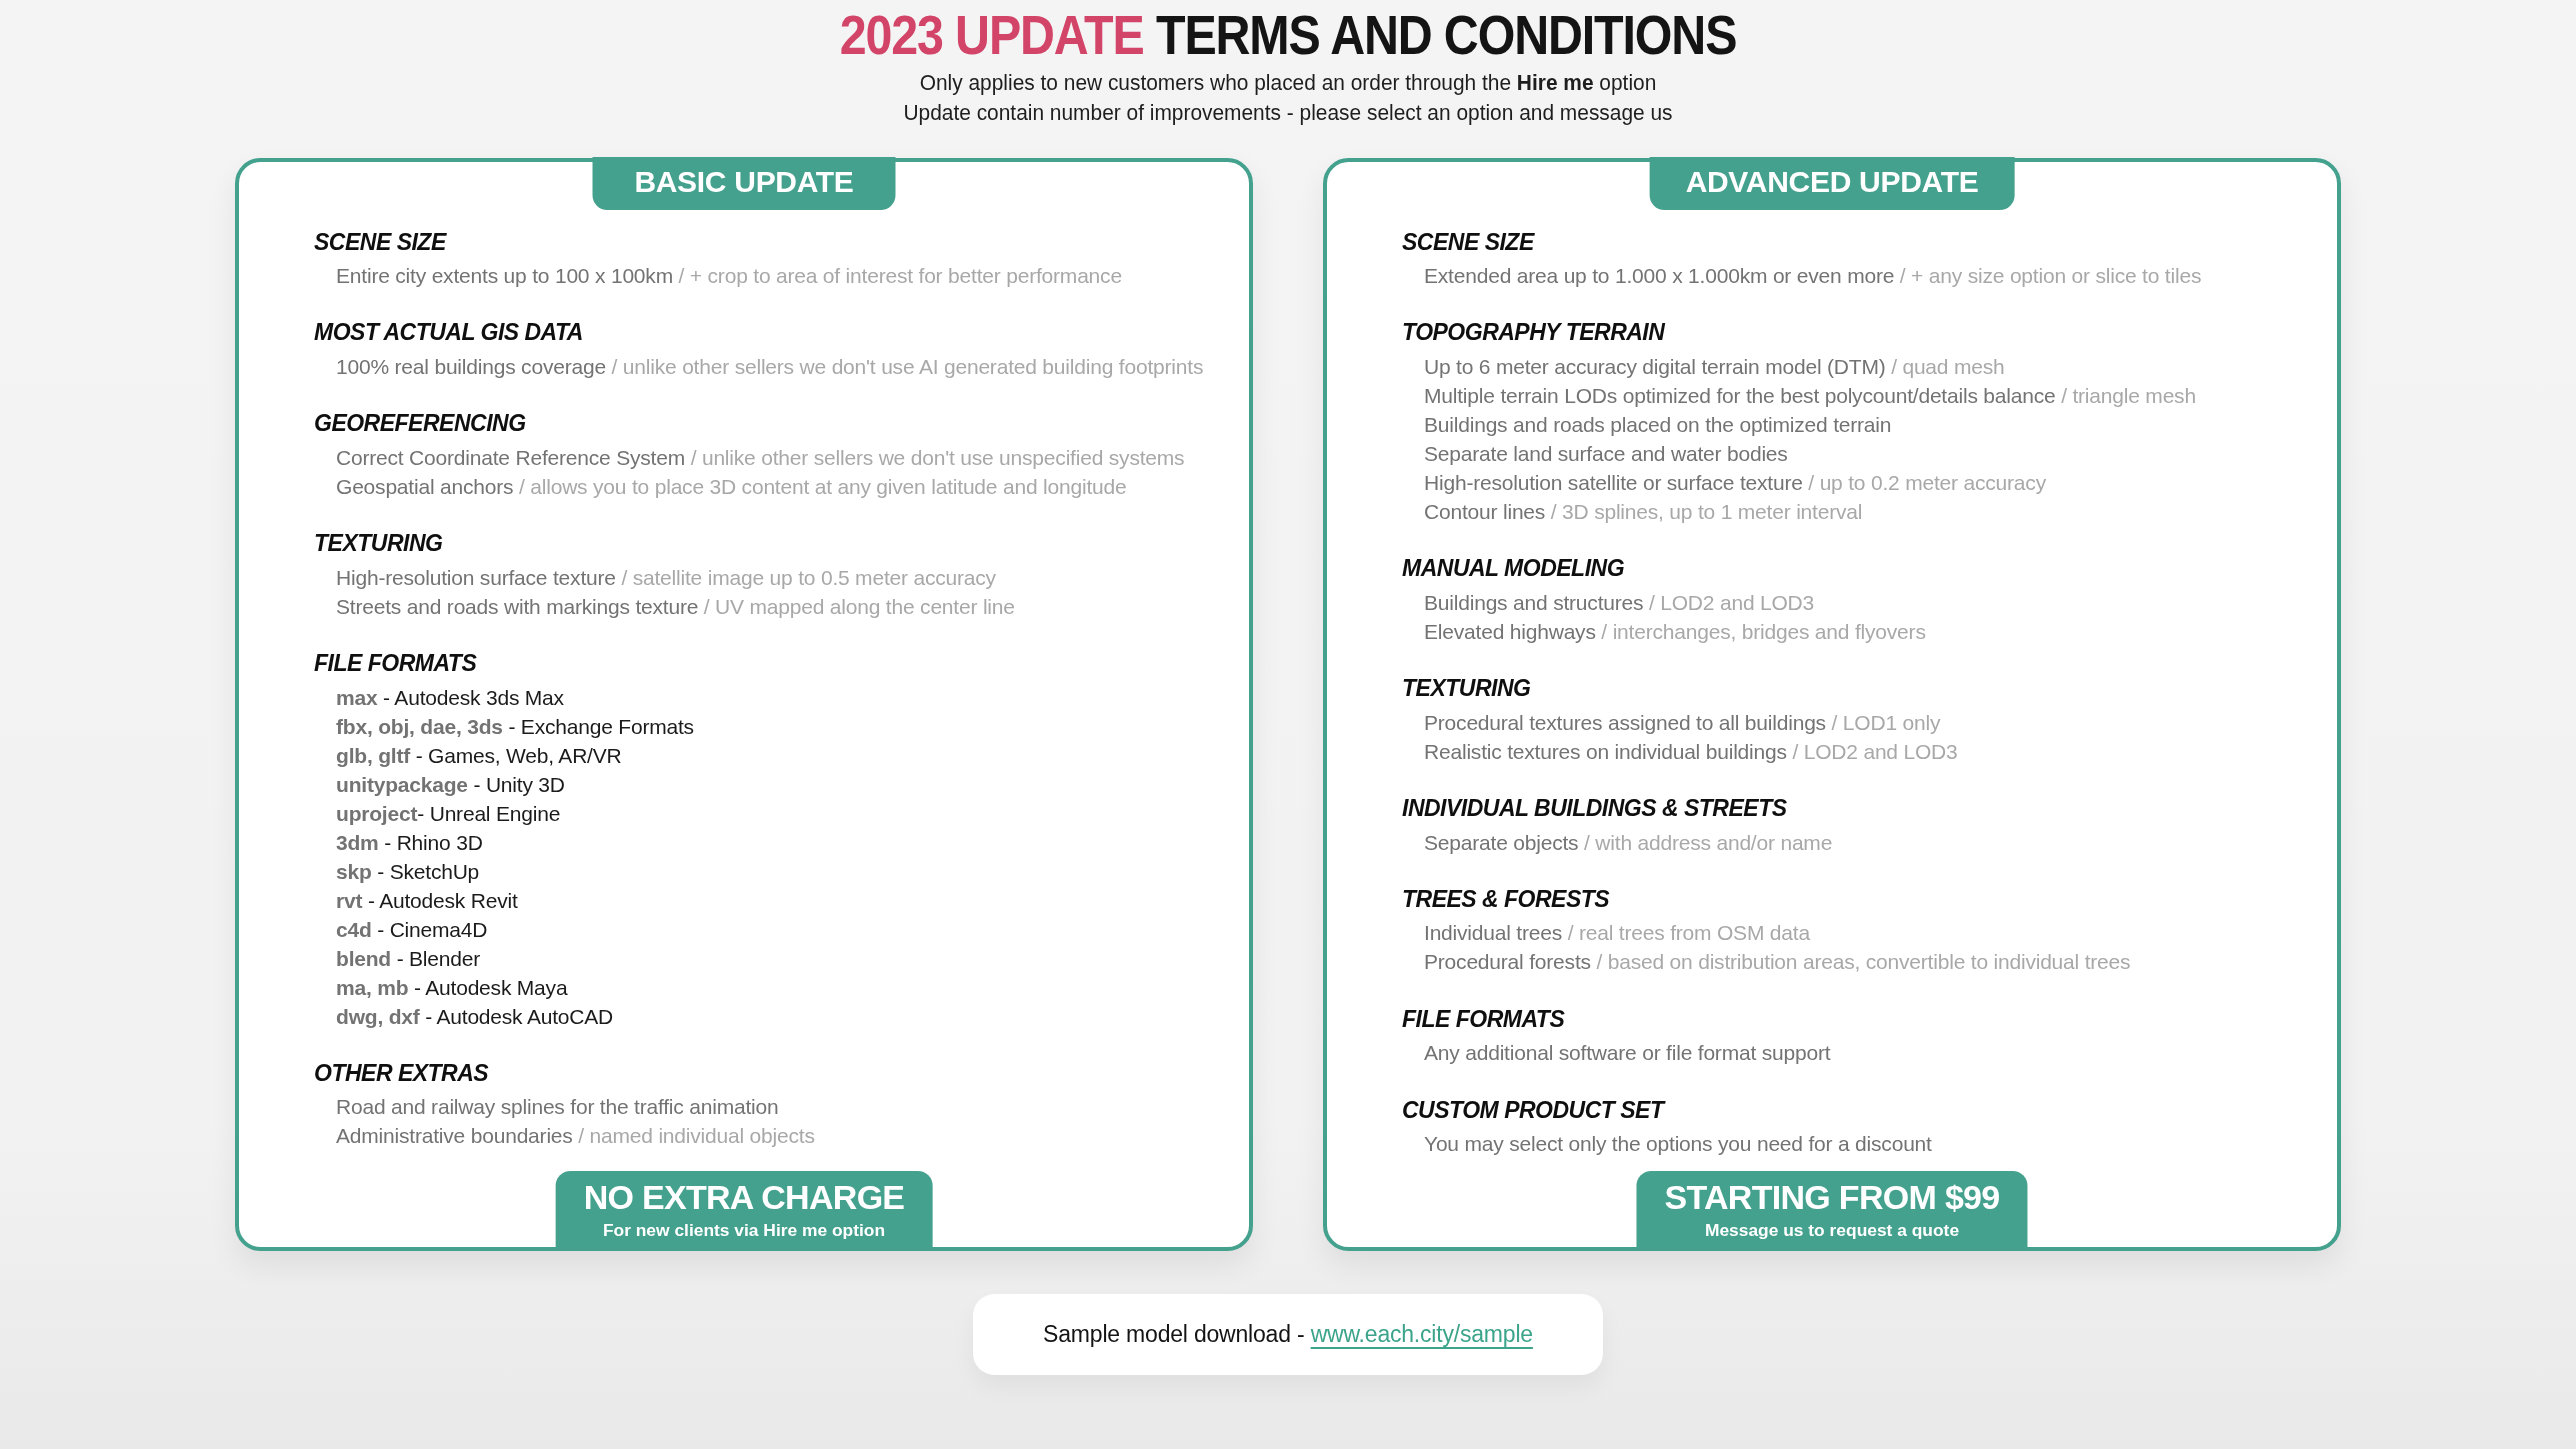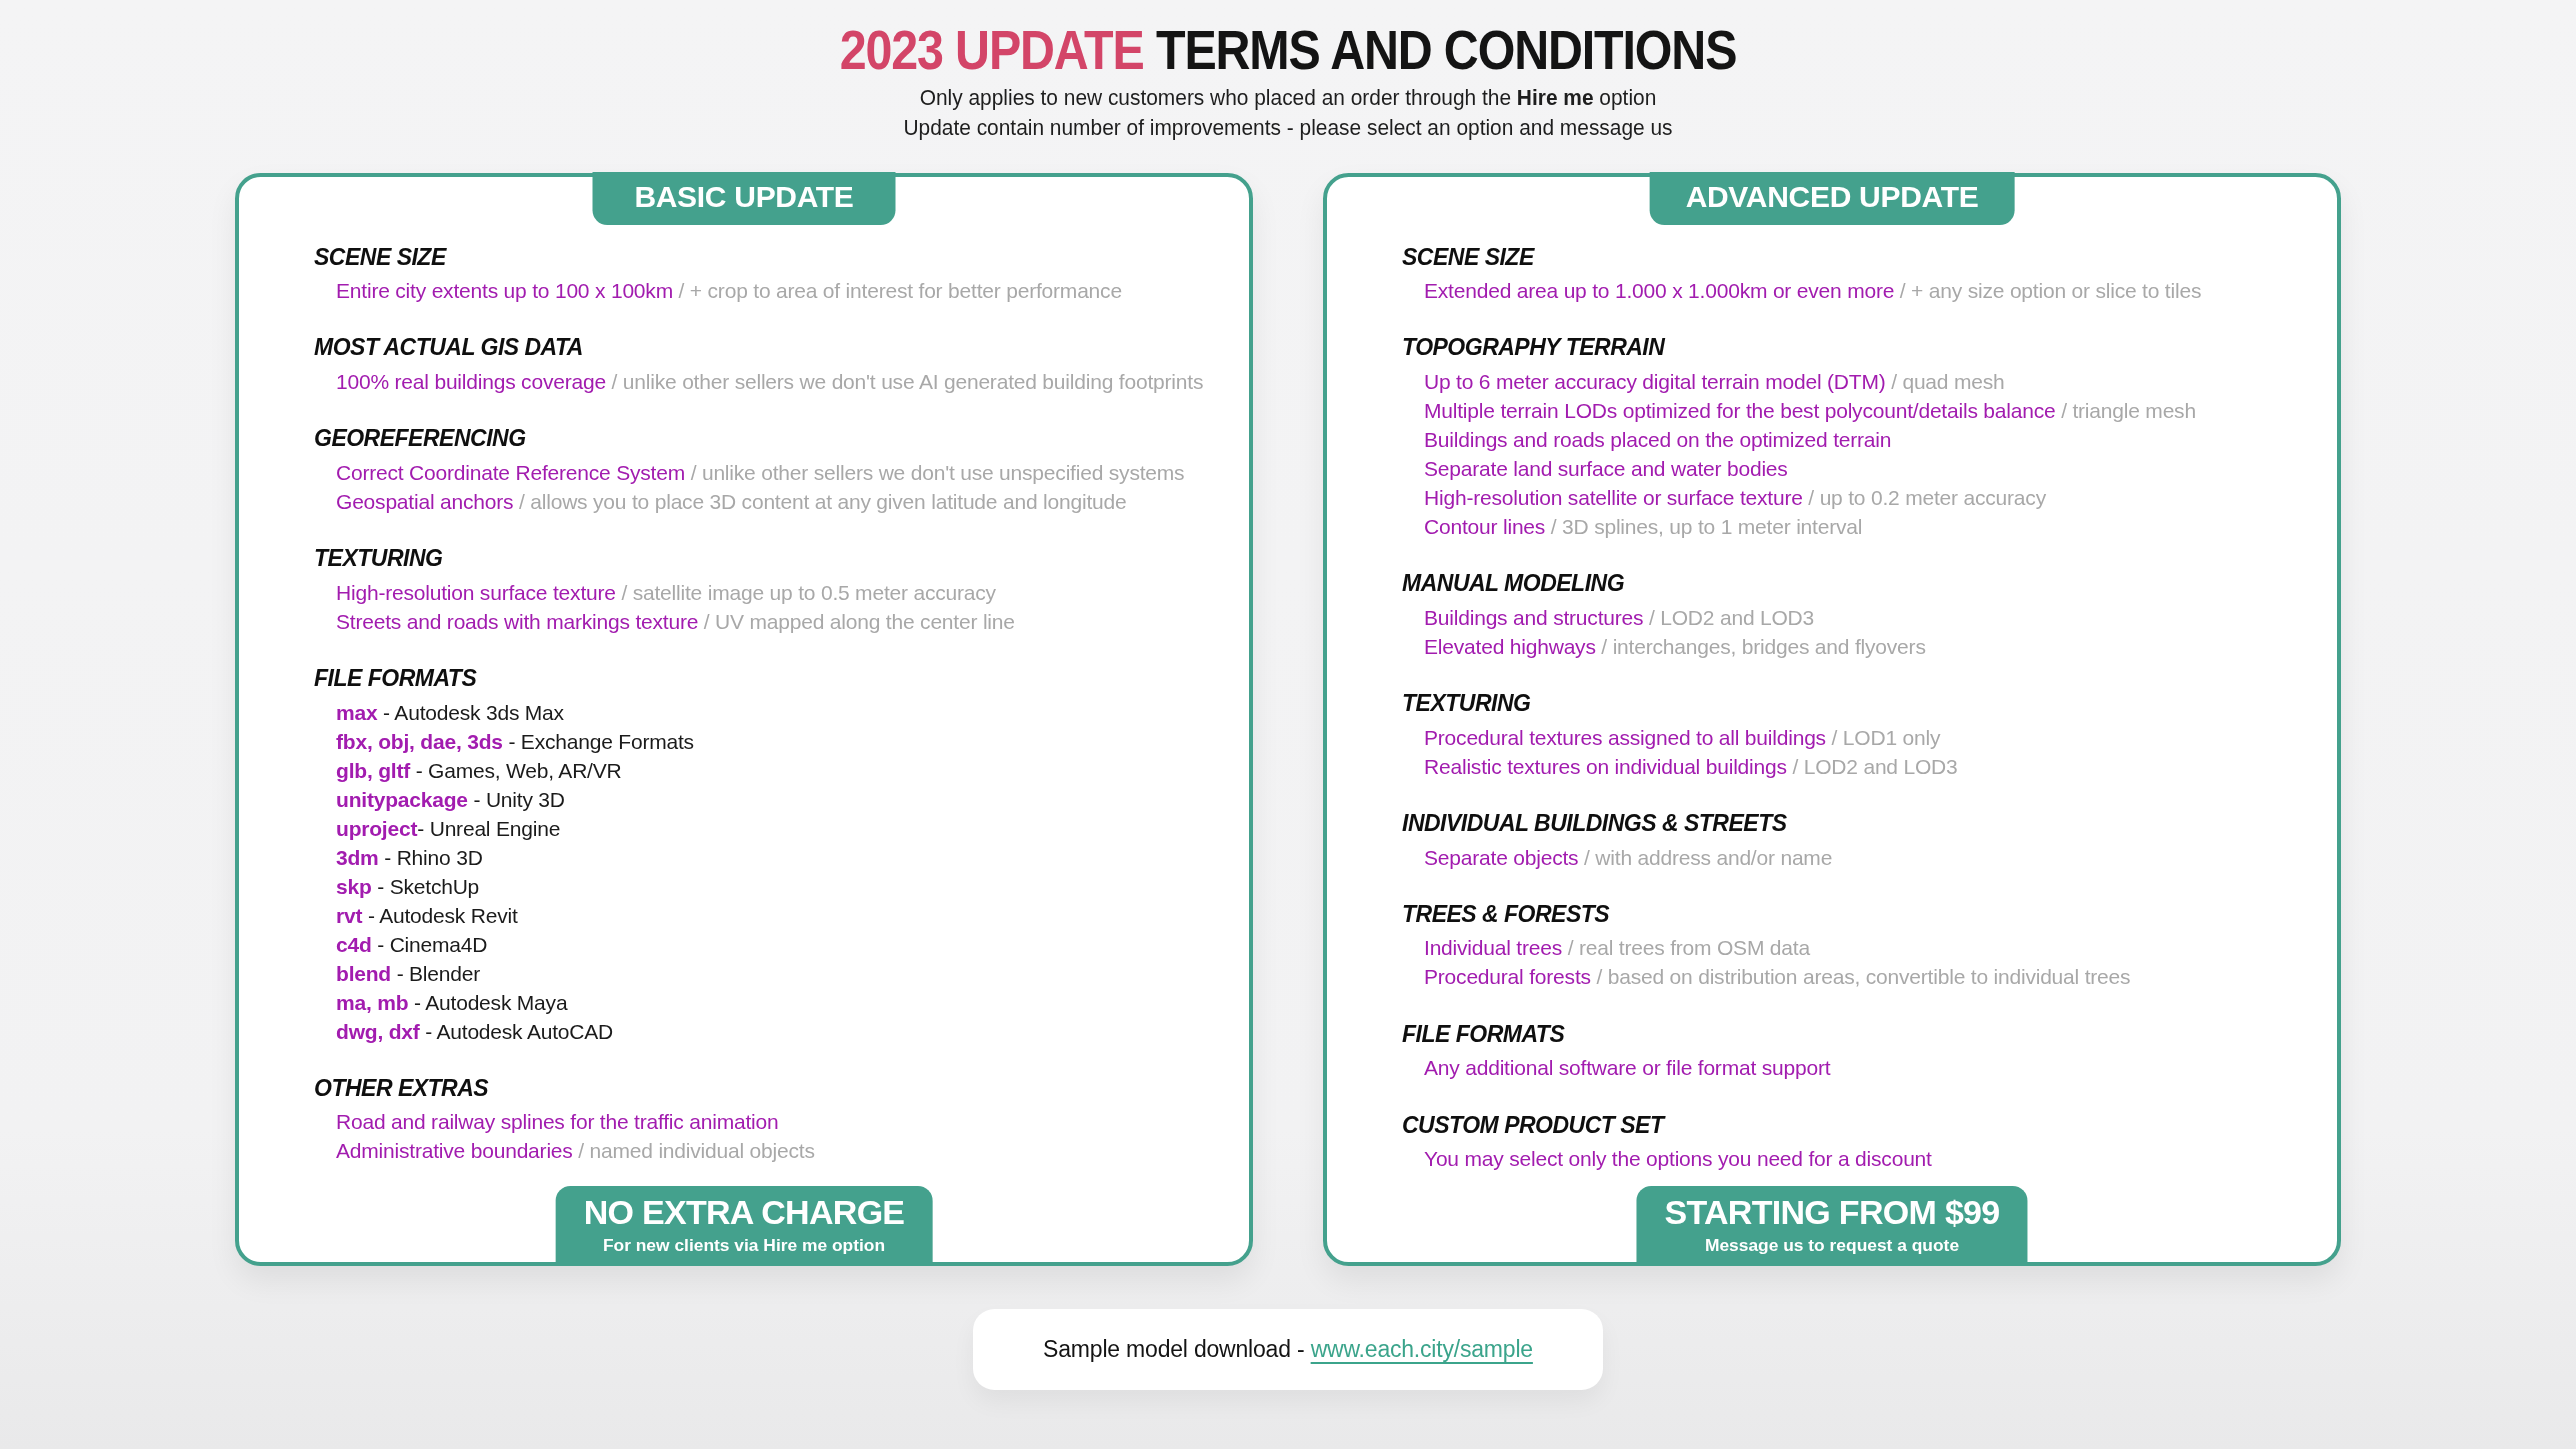--- a/index.html
+++ b/index.html
@@ -6,21 +6,21 @@
   html,body { margin:0; padding:0; }
   body {
     width:2576px; height:1449px;
     background:linear-gradient(180deg,#f4f4f5 0%,#f2f2f3 78%,#e9e9ea 100%);
     font-family:"Liberation Sans", sans-serif;
     color:#1b1b1b;
     overflow:hidden;
   }
 
   
-  .header { text-align:center; padding-top:22px; }
+  .header { text-align:center; padding-top:7px; }
   .title {
     margin:0; font-size:55px; font-weight:700; letter-spacing:-1.3px;
     line-height:1.02; color:#141414; white-space:nowrap;
     transform:scaleX(.88); transform-origin:50% 50%;
   }
   .title .hl { color:#d34568; }
   .subs {
     margin-top:5.4px; font-size:22px; line-height:1.32; color:#1e1e1e;
     transform:scaleX(.95); transform-origin:50% 0;
   }
@@ -48,21 +48,21 @@
   .content { padding:67px 43px 0 75px; }
   .sec-heading {
     margin:29.5px 0 5.4px; font-size:23px; font-weight:700;
     letter-spacing:-0.5px; line-height:27px; color:#0f0f0f;font-style:italic;
   }
   .sec-heading:first-child { margin-top:0; }
   .item {
     margin:0 0 0 22px; font-size:21px; line-height:29px;
     letter-spacing:-0.2px; color:#1b1b1b;
   }
-  .item .lead { color:#a21caf; }
+  .item .lead { color:#737373; }
   .item .fmt-lead { font-weight:700; }
   .item .rest { color:#1b1b1b; }
   .item .note { color:#a8a8a8;text-align:center; }
   .item .note::before { content:" / "; }
 
   .badge {
     position:absolute; bottom:-4.7px; left:50%; transform:translateX(-50%);
     background:#44a18d; color:#fff; text-align:center; white-space:nowrap;
     min-width:299px; padding:9.4px 28px 10.7px;
     border-radius:14.8px 14.8px 0 0;

